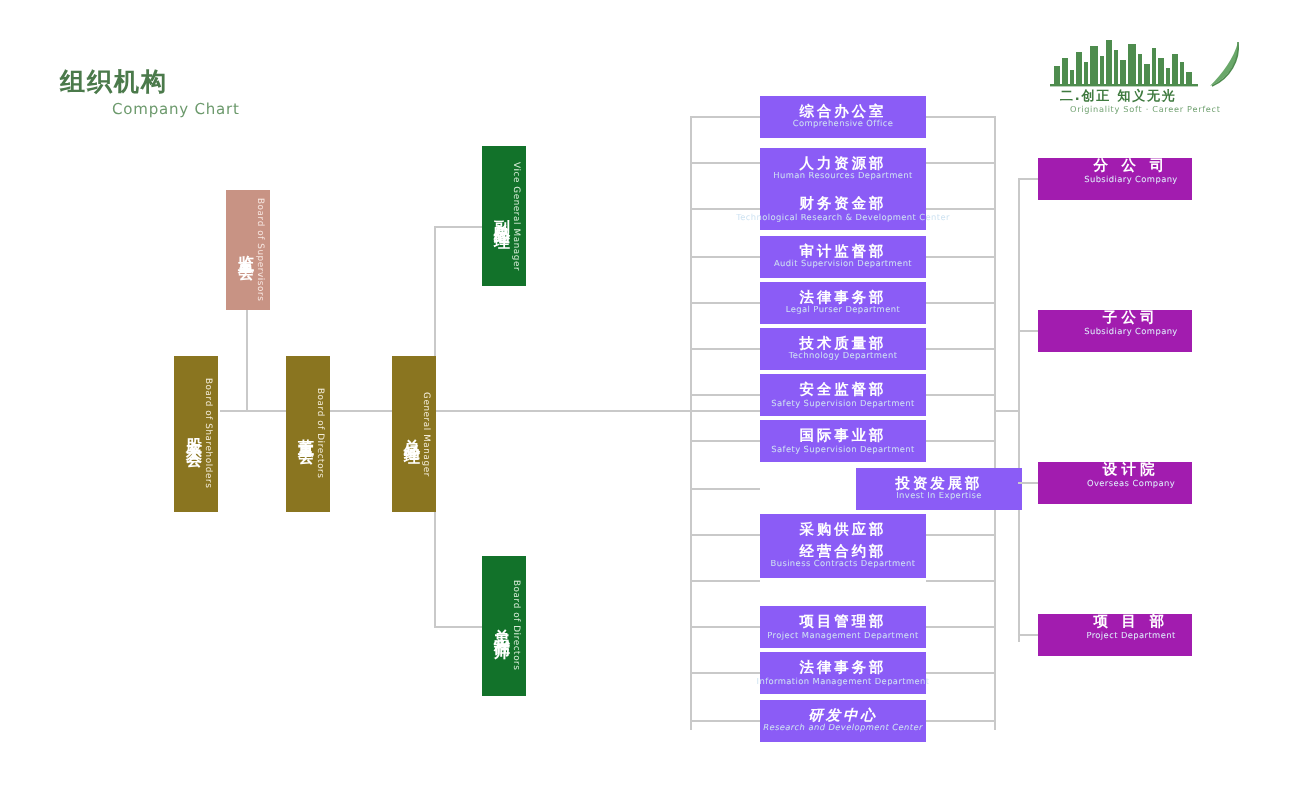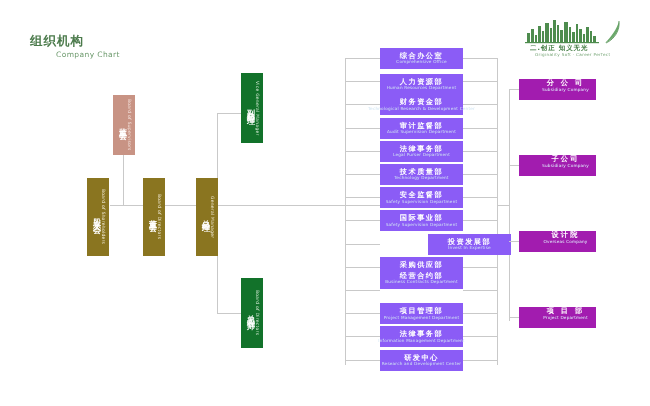--- a/index.html
+++ b/index.html
@@ -238,21 +238,21 @@
         <div class="d-en">Project Management Department</div>
       </div>
       <div class="ln lnh" style="left: 345px; top: 336.4px; width: 35px;"></div>
       <div class="ln lnh" style="left: 463px; top: 336.4px; width: 34px;"></div>
       <div class="dept" style="top: 326.4px;">
         <div class="d-cn">法律事务部</div>
         <div class="d-en">Information Management Department</div>
       </div>
       <div class="ln lnh" style="left: 345px; top: 359.6px; width: 35px;"></div>
       <div class="ln lnh" style="left: 463px; top: 359.6px; width: 34px;"></div>
-      <div class="dept" style="top: 349.6px;">
+      <div class="dept" style="top: 349.6px; font-style: italic;">
         <div class="d-cn">研发中心</div>
         <div class="d-en">Research and Development Center</div>
       </div>
     </div>
 
   <div id="sub-layer">
       <div class="ln lnh" style="left: 509px; top: 89px; width: 10px;"></div>
       <div class="sub" style="top: 79px;">
         <div class="s-cn">分 公 司</div>
         <div class="s-en">Subsidiary Company</div>

